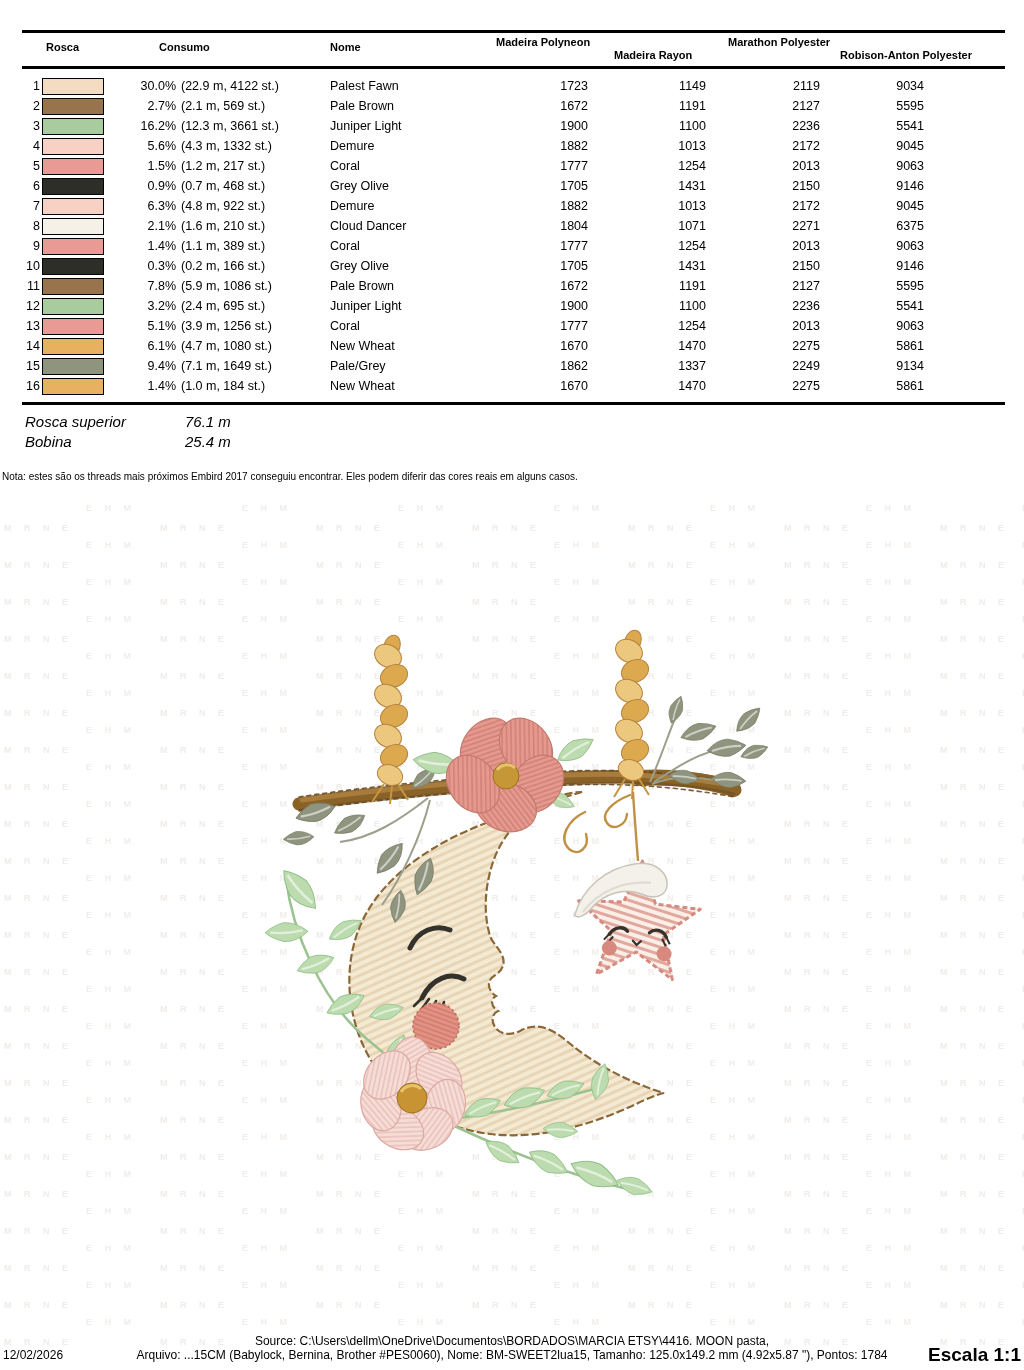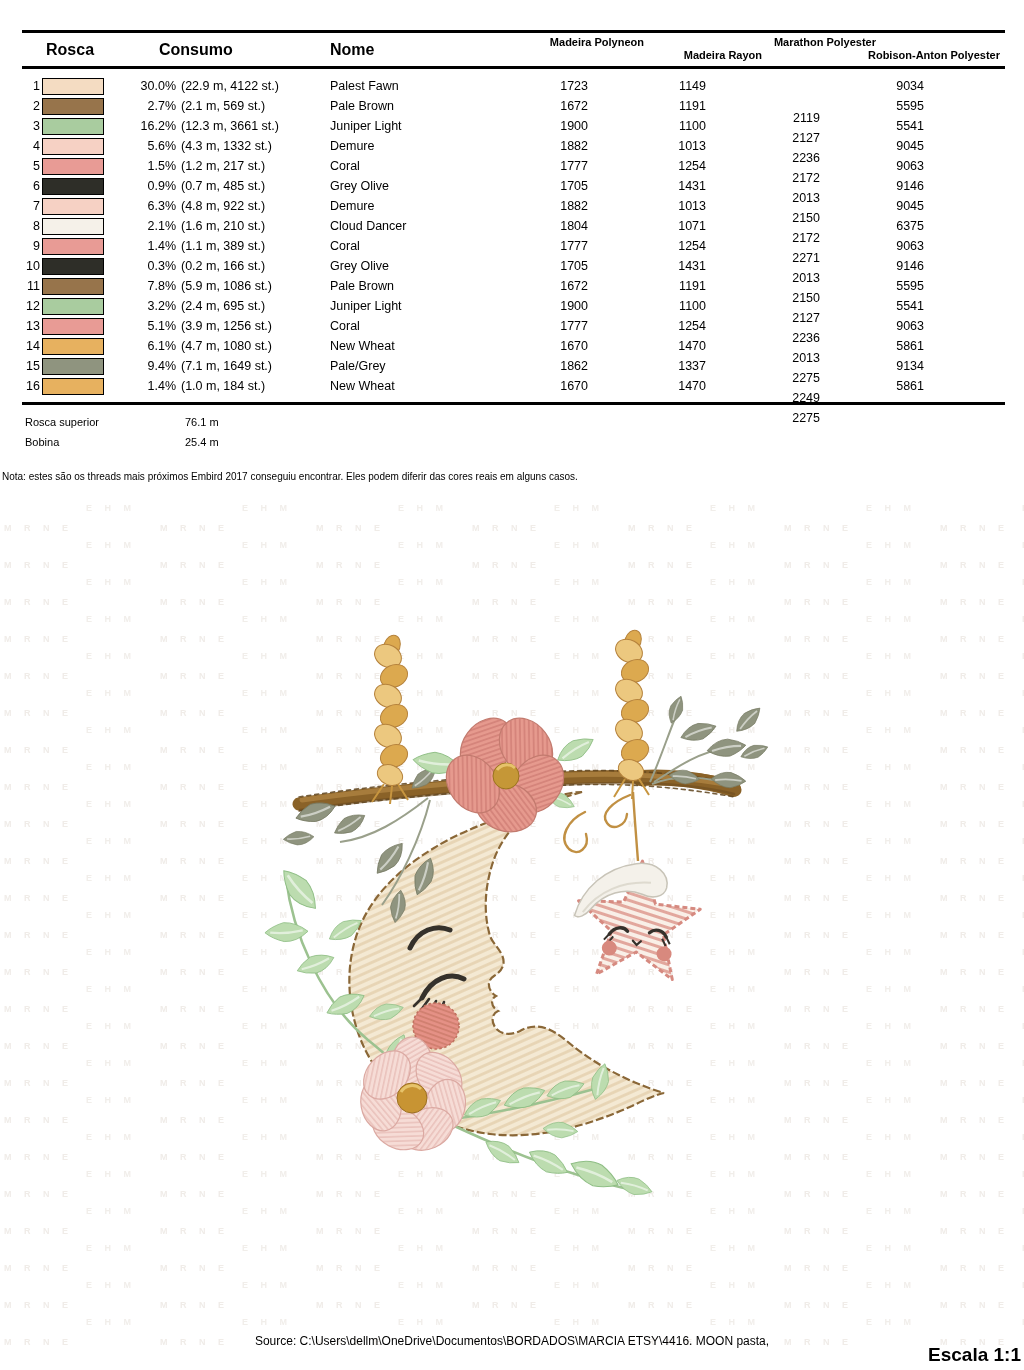--- a/index.html
+++ b/index.html
@@ -3,43 +3,43 @@
 <meta charset="utf-8">
 <style>
   html,body{margin:0;padding:0;background:#fff;}
   .page{position:relative;width:1024px;height:1370px;background:#fff;overflow:hidden;
         font-family:"Liberation Sans",sans-serif;color:#000;}
   
   .ttable{position:absolute;left:22px;top:30px;width:983px;}
   .rule{height:3px;background:#000;}
   .thead{position:relative;height:33px;}
   .th{position:absolute;font-weight:bold;white-space:nowrap;}
-  .th-big{font-size:16px;top:8px;}
-  .th-sm{font-size:11px;text-align:right;}
+  .th-big{font-size:11px;top:8px;}
+  .th-sm{font-size:11px;text-align:left;}
   .h-rosca{left:24px;}
   .h-consumo{left:137px;}
   .h-nome{left:308px;}
   .h-poly{left:474px;width:148px;top:3px;}
   .h-rayon{left:592px;width:148px;top:16px;}
   .h-mar{left:706px;width:148px;top:3px;}
   .h-rob{left:818px;width:160px;top:16px;}
   .tbody{position:relative;padding:7px 0 6px 0;}
   .trow{position:relative;height:20px;}
   .c{position:absolute;top:0;height:20px;line-height:20px;font-size:12.5px;white-space:nowrap;}
   .cnum{left:0;width:18px;text-align:right;}
   .csw{left:20px;top:2px;width:60px;height:15px;border:1px solid #000;}
   .cpct{left:50px;width:104px;text-align:right;}
   .cdet{left:159px;}
   .cname{left:308px;}
   .cn1{left:500px;width:66px;text-align:right;}
   .cn2{left:618px;width:66px;text-align:right;}
-  .cn3{left:732px;width:66px;text-align:right;margin-top:32px;}
+  .cn3{left:732px;width:66px;text-align:right;}
   .cn4{left:836px;width:66px;text-align:right;}
   
-  .summary{position:absolute;left:25px;top:412px;font-size:11px;line-height:20px;}
+  .summary{position:absolute;left:25px;top:412px;font-size:15px;line-height:20px;font-style:italic;}
   .slabel{display:inline-block;width:160px;}
   .note{position:absolute;left:2px;top:471px;font-size:10px;}
   
   .fsrc{position:absolute;top:1334px;left:0;width:1024px;text-align:center;font-size:12px;}
   .fline{position:absolute;top:1348px;left:0;width:1024px;font-size:12px;}
   .fdate{position:absolute;left:3px;top:0;}
   .finfo{display:block;width:1024px;text-align:center;}
   .fescala{position:absolute;right:3px;top:1344px;font-weight:bold;font-size:19px;}
   
   .design-svg{position:absolute;left:0;top:0;width:1024px;height:1370px;pointer-events:none;}
@@ -315,21 +315,21 @@
           <span class="c cname">Coral</span>
           <span class="c cn1">1777</span>
           <span class="c cn2">1254</span>
           <span class="c cn3">2013</span>
           <span class="c cn4">9063</span>
         </div>
         <div class="trow">
           <span class="c cnum">6</span>
           <span class="c csw" style="background: rgb(46, 46, 40);"></span>
           <span class="c cpct">0.9%</span>
-          <span class="c cdet">(0.7 m, 485 st.)</span>
+          <span class="c cdet">(0.7 m, 468 st.)</span>
           <span class="c cname">Grey Olive</span>
           <span class="c cn1">1705</span>
           <span class="c cn2">1431</span>
           <span class="c cn3">2150</span>
           <span class="c cn4">9146</span>
         </div>
         <div class="trow">
           <span class="c cnum">7</span>
           <span class="c csw" style="background: rgb(246, 209, 196);"></span>
           <span class="c cpct">6.3%</span>
@@ -448,15 +448,19 @@
       <span class="slabel">Rosca superior</span><span>76.1 m</span>
     </div>
     <div>
       <span class="slabel">Bobina</span><span>25.4 m</span>
     </div>
   </div>
 
   <div class="note">Nota: estes são os threads mais próximos Embird 2017 conseguiu encontrar. Eles podem diferir das cores reais em alguns casos.</div>
 
   <div class="fsrc">Source: C:\Users\dellm\OneDrive\Documentos\BORDADOS\MARCIA ETSY\4416. MOON pasta,</div>
+  <div class="fline">
+    <span class="fdate">12/02/2026</span>
+    <span class="finfo">Arquivo: ...15CM (Babylock, Bernina, Brother #PES0060), Nome: BM-SWEET2lua15, Tamanho: 125.0x149.2 mm (4.92x5.87 "), Pontos: 1784</span>
+  </div>
   <div class="fescala">Escala 1:1</div>
 
 </div>
 
 </body></html>

